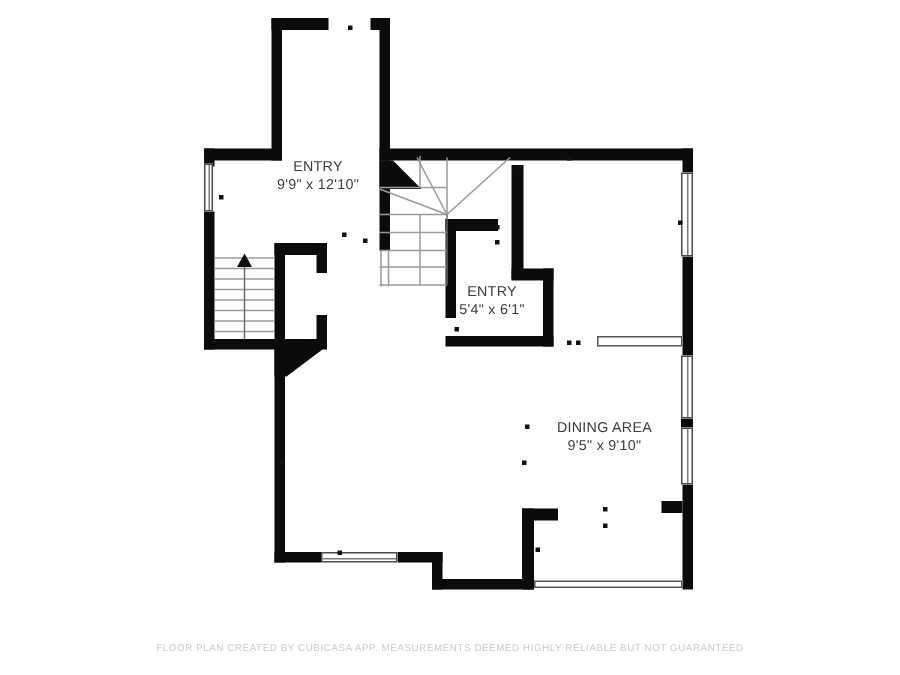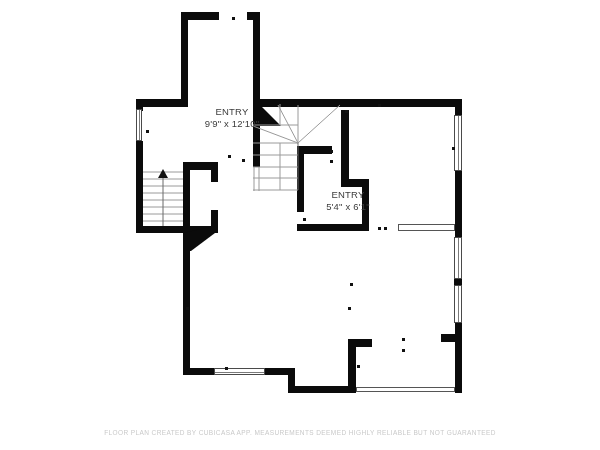--- a/index.html
+++ b/index.html
@@ -8,21 +8,21 @@
   .plan{position:absolute;left:0;top:0;width:600px;height:450px;}
   .w{position:absolute;background:#0b0b0b;}
   .win{position:absolute;background:#fff;border:1px solid #4a4a4a;box-sizing:border-box;}
   .win-v::before{content:"";position:absolute;left:50%;top:0;width:1px;height:100%;background:#7a7a7a;}
   .win-h::before{content:"";position:absolute;top:50%;left:0;height:1px;width:100%;background:#7a7a7a;}
   .thin{position:absolute;background:#fff;border:1px solid #555;box-sizing:border-box;}
   .mk{position:absolute;width:3px;height:3px;background:#111;}
   svg.lines{position:absolute;left:0;top:0;}
   .rlabel{position:absolute;transform:translateX(-50%);text-align:center;
           font-size:9.5px;line-height:11.5px;color:#3c3c3c;white-space:nowrap;
-          letter-spacing:.2px;margin-left:20px;}
+          letter-spacing:.2px;}
   .rlabel .nm{display:block;}
   .rlabel .dm{display:block;}
   .footer{position:absolute;top:429px;left:0;width:600px;text-align:center;
           font-size:6.5px;letter-spacing:.4px;color:#c9c9c9;}
 </style>
 </head>
 <body>
 
 <div class="plan">
 
@@ -128,16 +128,20 @@
   </div>
 
   <div class="rlabel" style="left:212px;top:106px">
     <span class="nm">ENTRY</span>
     <span class="dm">9'9" x 12'10"</span>
   </div>
   <div class="rlabel" style="left:328px;top:189px">
     <span class="nm">ENTRY</span>
     <span class="dm">5'4" x 6'1"</span>
   </div>
+  <div class="rlabel" style="left:403px;top:280px">
+    <span class="nm">DINING AREA</span>
+    <span class="dm">9'5" x 9'10"</span>
+  </div>
 
   <div class="footer">FLOOR PLAN CREATED BY CUBICASA APP. MEASUREMENTS DEEMED HIGHLY RELIABLE BUT NOT GUARANTEED</div>
 
 </div>
 
 </body></html>

